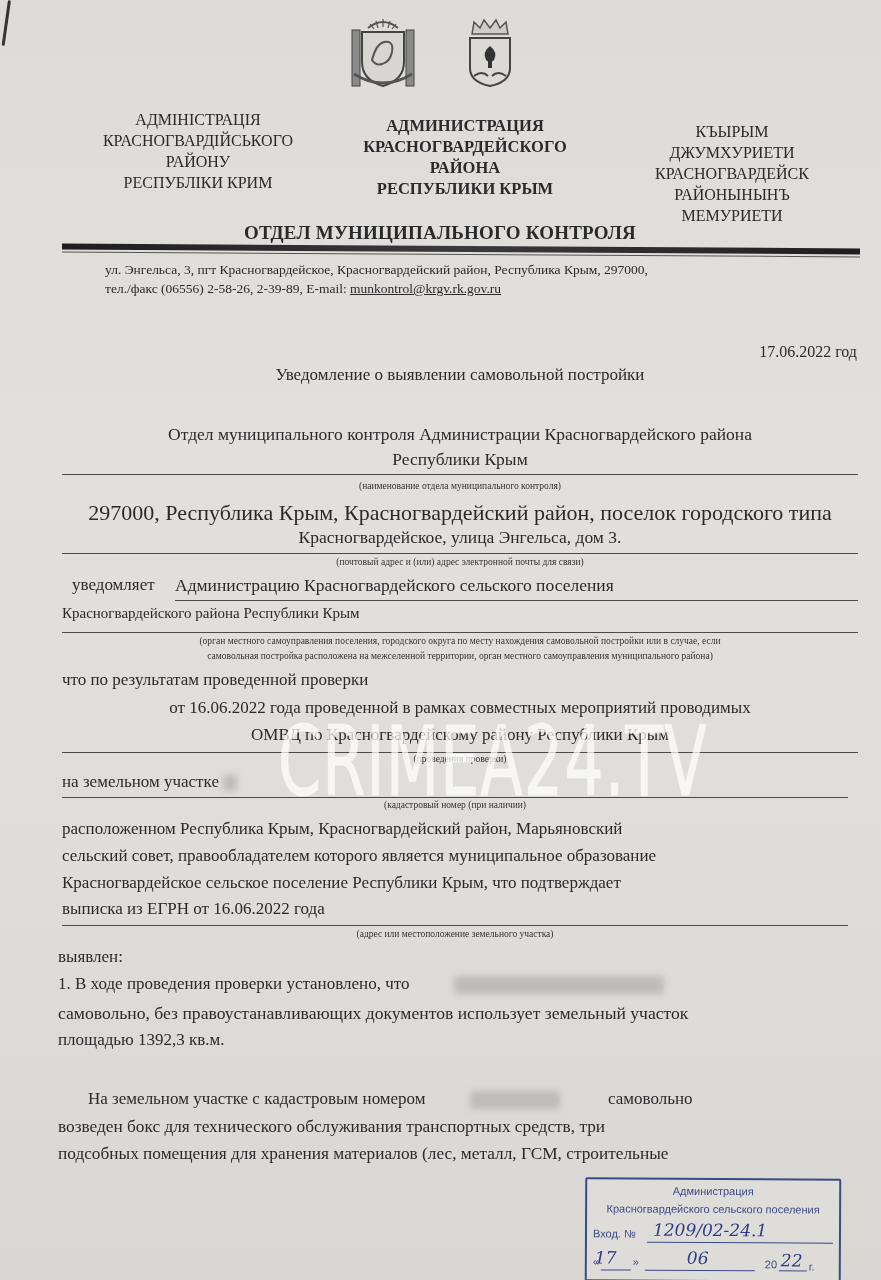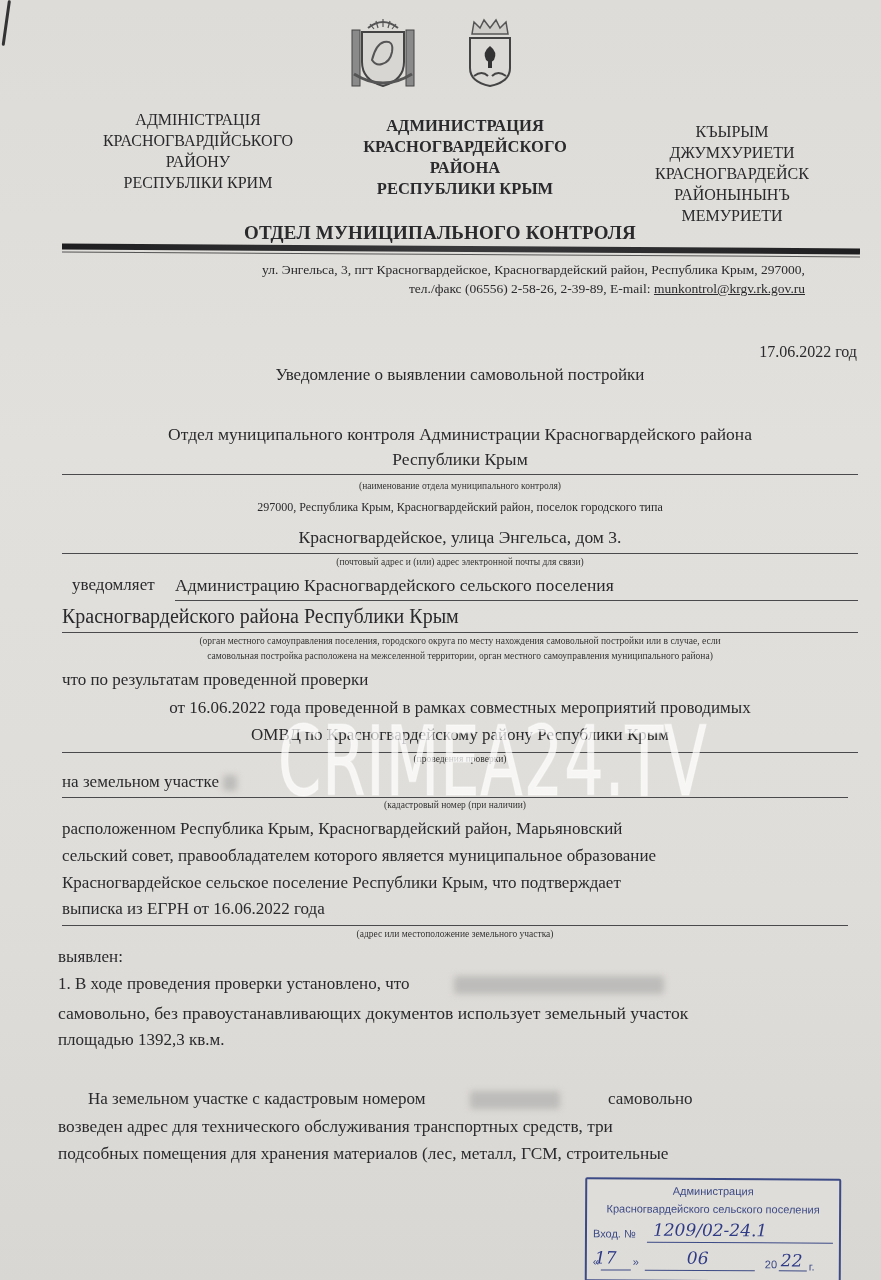--- a/index.html
+++ b/index.html
@@ -31,21 +31,21 @@
       font-size: 19px; font-weight: bold; letter-spacing: 0.2px;
     }
     .hdr-rule {
       position: absolute; left: 62px; top: 246px; width: 798px; height: 6px;
       background: linear-gradient(90deg, #1e1e20, #3a3a3c 50%, #1e1e20);
       transform: rotate(0.35deg);
     }
     .hdr-rule-thin {
       position: absolute; left: 62px; top: 254px; width: 798px; height: 1px; background: #555; transform: rotate(0.35deg);
     }
-    .addr { position: absolute; left: 105px; top: 260px; width: 700px; text-align: right; font-size: 13.5px; line-height: 19px; }
+    .addr { position: absolute; left: 105px; top: 260px; width: 700px; text-align: left; font-size: 13.5px; line-height: 19px; }
     .addr .email { text-decoration: underline; }
 
     .date { position: absolute; right: 24px; top: 343px; font-size: 16px; }
     .doc-title { position: absolute; left: 120px; top: 365px; width: 680px; text-align: center; font-size: 17px; font-weight: normal; }
 
     .line { position: absolute; font-size: 17px; white-space: nowrap; }
     .center { text-align: center; }
     .rule { position: absolute; height: 1px; background: #4a4a4c; }
     .caption { position: absolute; font-size: 9.5px; text-align: center; color: #333; white-space: nowrap; }
 
@@ -133,29 +133,29 @@
   </div>
 
   <div class="date">17.06.2022 год</div>
   <div class="doc-title">Уведомление о выявлении самовольной постройки</div>
 
   <div class="line center" style="left:62px; top:424px; width:796px; font-size:17.5px;">Отдел муниципального контроля Администрации Красногвардейского района</div>
   <div class="line center" style="left:62px; top:449px; width:796px; font-size:17.5px;">Республики Крым</div>
   <div class="rule" style="left:62px; top:474px; width:796px;"></div>
   <div class="caption" style="left:62px; top:481px; width:796px;">(наименование отдела муниципального контроля)</div>
 
-  <div class="line center" style="left:62px; top:500px; width:796px; font-size:12px;">297000, Республика Крым, Красногвардейский район, поселок городского типа</div>
+  <div class="line center" style="left:62px; top:500px; width:796px; font-size:22px;">297000, Республика Крым, Красногвардейский район, поселок городского типа</div>
   <div class="line center" style="left:62px; top:527px; width:796px; font-size:17.5px;">Красногвардейское, улица Энгельса, дом 3.</div>
   <div class="rule" style="left:62px; top:553px; width:796px;"></div>
   <div class="caption" style="left:62px; top:557px; width:796px;">(почтовый адрес и (или) адрес электронной почты для связи)</div>
 
   <div class="line" style="left:72px; top:575px;">уведомляет</div>
   <div class="line" style="left:175px; top:575px; font-size:17.5px;">Администрацию Красногвардейского сельского поселения</div>
   <div class="rule" style="left:175px; top:600px; width:683px;"></div>
-  <div class="line" style="left:62px; top:605px; font-size:20px;">Красногвардейского района Республики Крым</div>
+  <div class="line" style="left:62px; top:605px; font-size:15px;">Красногвардейского района Республики Крым</div>
   <div class="rule" style="left:62px; top:632px; width:796px;"></div>
   <div class="caption" style="left:62px; top:636px; width:796px;">(орган местного самоуправления поселения, городского округа по месту нахождения самовольной постройки или в случае, если</div>
   <div class="caption" style="left:62px; top:651px; width:796px;">самовольная постройка расположена на межселенной территории, орган местного самоуправления муниципального района)</div>
 
   <div class="line" style="left:62px; top:670px;">что по результатам проведенной проверки</div>
   <div class="line center" style="left:62px; top:698px; width:796px;">от 16.06.2022 года проведенной в рамках совместных мероприятий проводимых</div>
   <div class="line center" style="left:62px; top:725px; width:796px;">ОМВД по Красногвардейскому району Республики Крым</div>
   <div class="rule" style="left:62px; top:752px; width:796px;"></div>
   <div class="caption" style="left:62px; top:754px; width:796px;">(проведения проверки)</div>
 
@@ -179,21 +179,21 @@
     <span class="blur" style="width:210px; height:18px; margin-left:40px;"></span>
   </div>
   <div class="line" style="left:58px; top:1003px; font-size:17.6px;">самовольно, без правоустанавливающих документов использует земельный участок</div>
   <div class="line" style="left:58px; top:1030px;">площадью 1392,3 кв.м.</div>
 
   <div class="line" style="left:88px; top:1089px;">
     <span>На  земельном  участке  с  кадастровым  номером</span>
     <span class="blur" style="width:90px; height:18px; margin-left:40px; margin-right:44px;"></span>
     <span>самовольно</span>
   </div>
-  <div class="line" style="left:58px; top:1117px; font-size:17.3px;">возведен  адрес  для  технического  обслуживания  транспортных  средств,  три</div>
+  <div class="line" style="left:58px; top:1117px; font-size:17.3px;">возведен  бокс  для  технического  обслуживания  транспортных  средств,  три</div>
   <div class="line" style="left:58px; top:1144px; font-size:17.3px;">подсобных помещения для хранения материалов (лес, металл, ГСМ, строительные</div>
 
   <div class="watermark">CRIMEA24.TV</div>
 
   <div class="stamp">
     <div class="s1">Администрация</div>
     <div class="s2">Красногвардейского сельского поселения</div>
     <div class="s3">Вход. №</div>
     <div class="hand" style="left:66px; top:40px;">1209/02-24.1</div>
     <div class="ul" style="left:60px; top:62px; width:186px;"></div>

